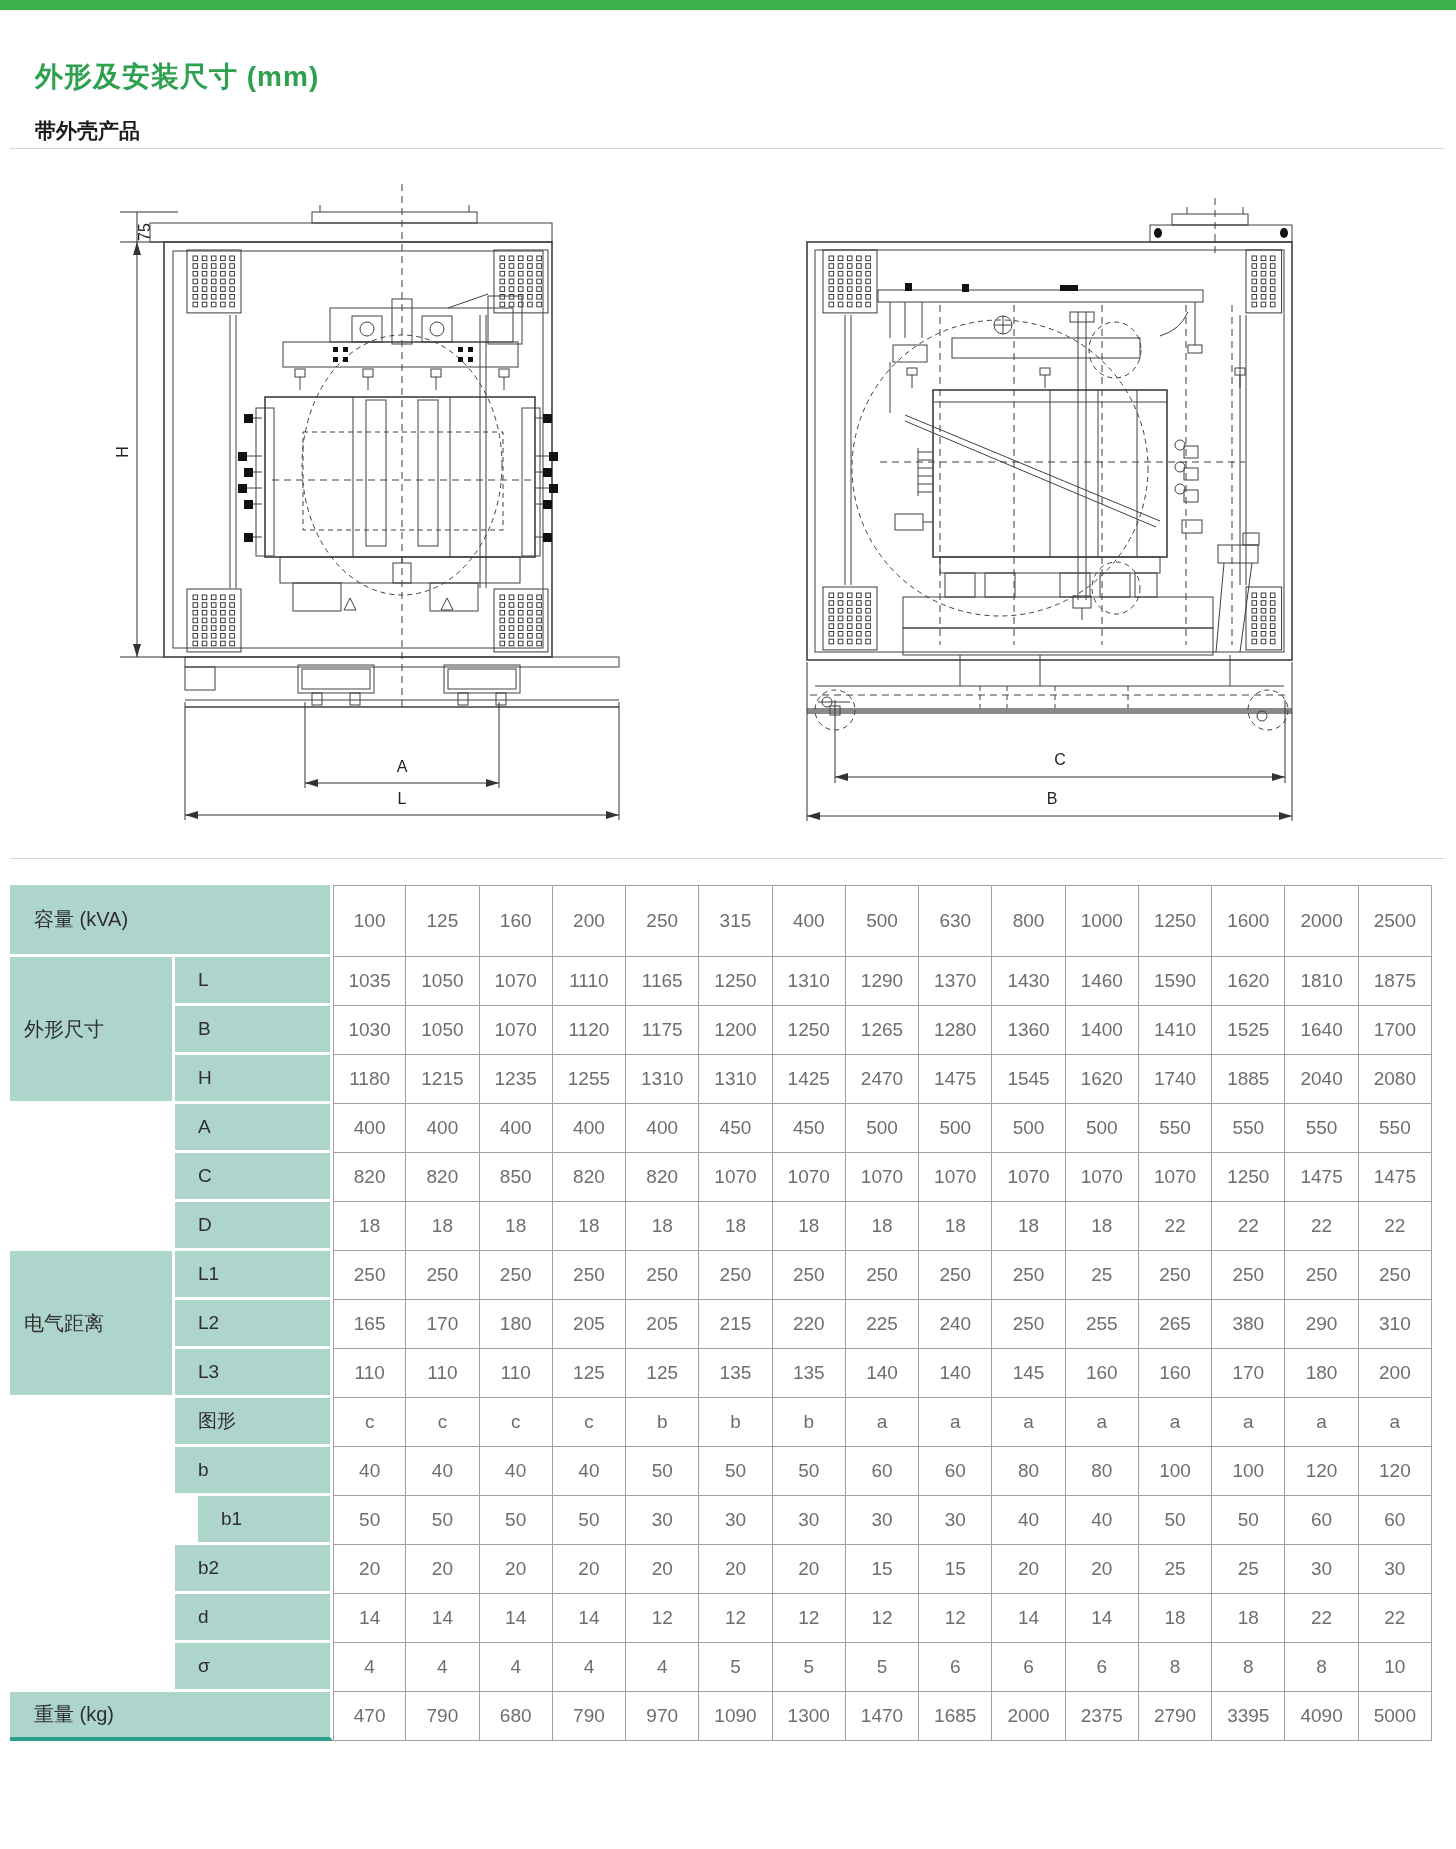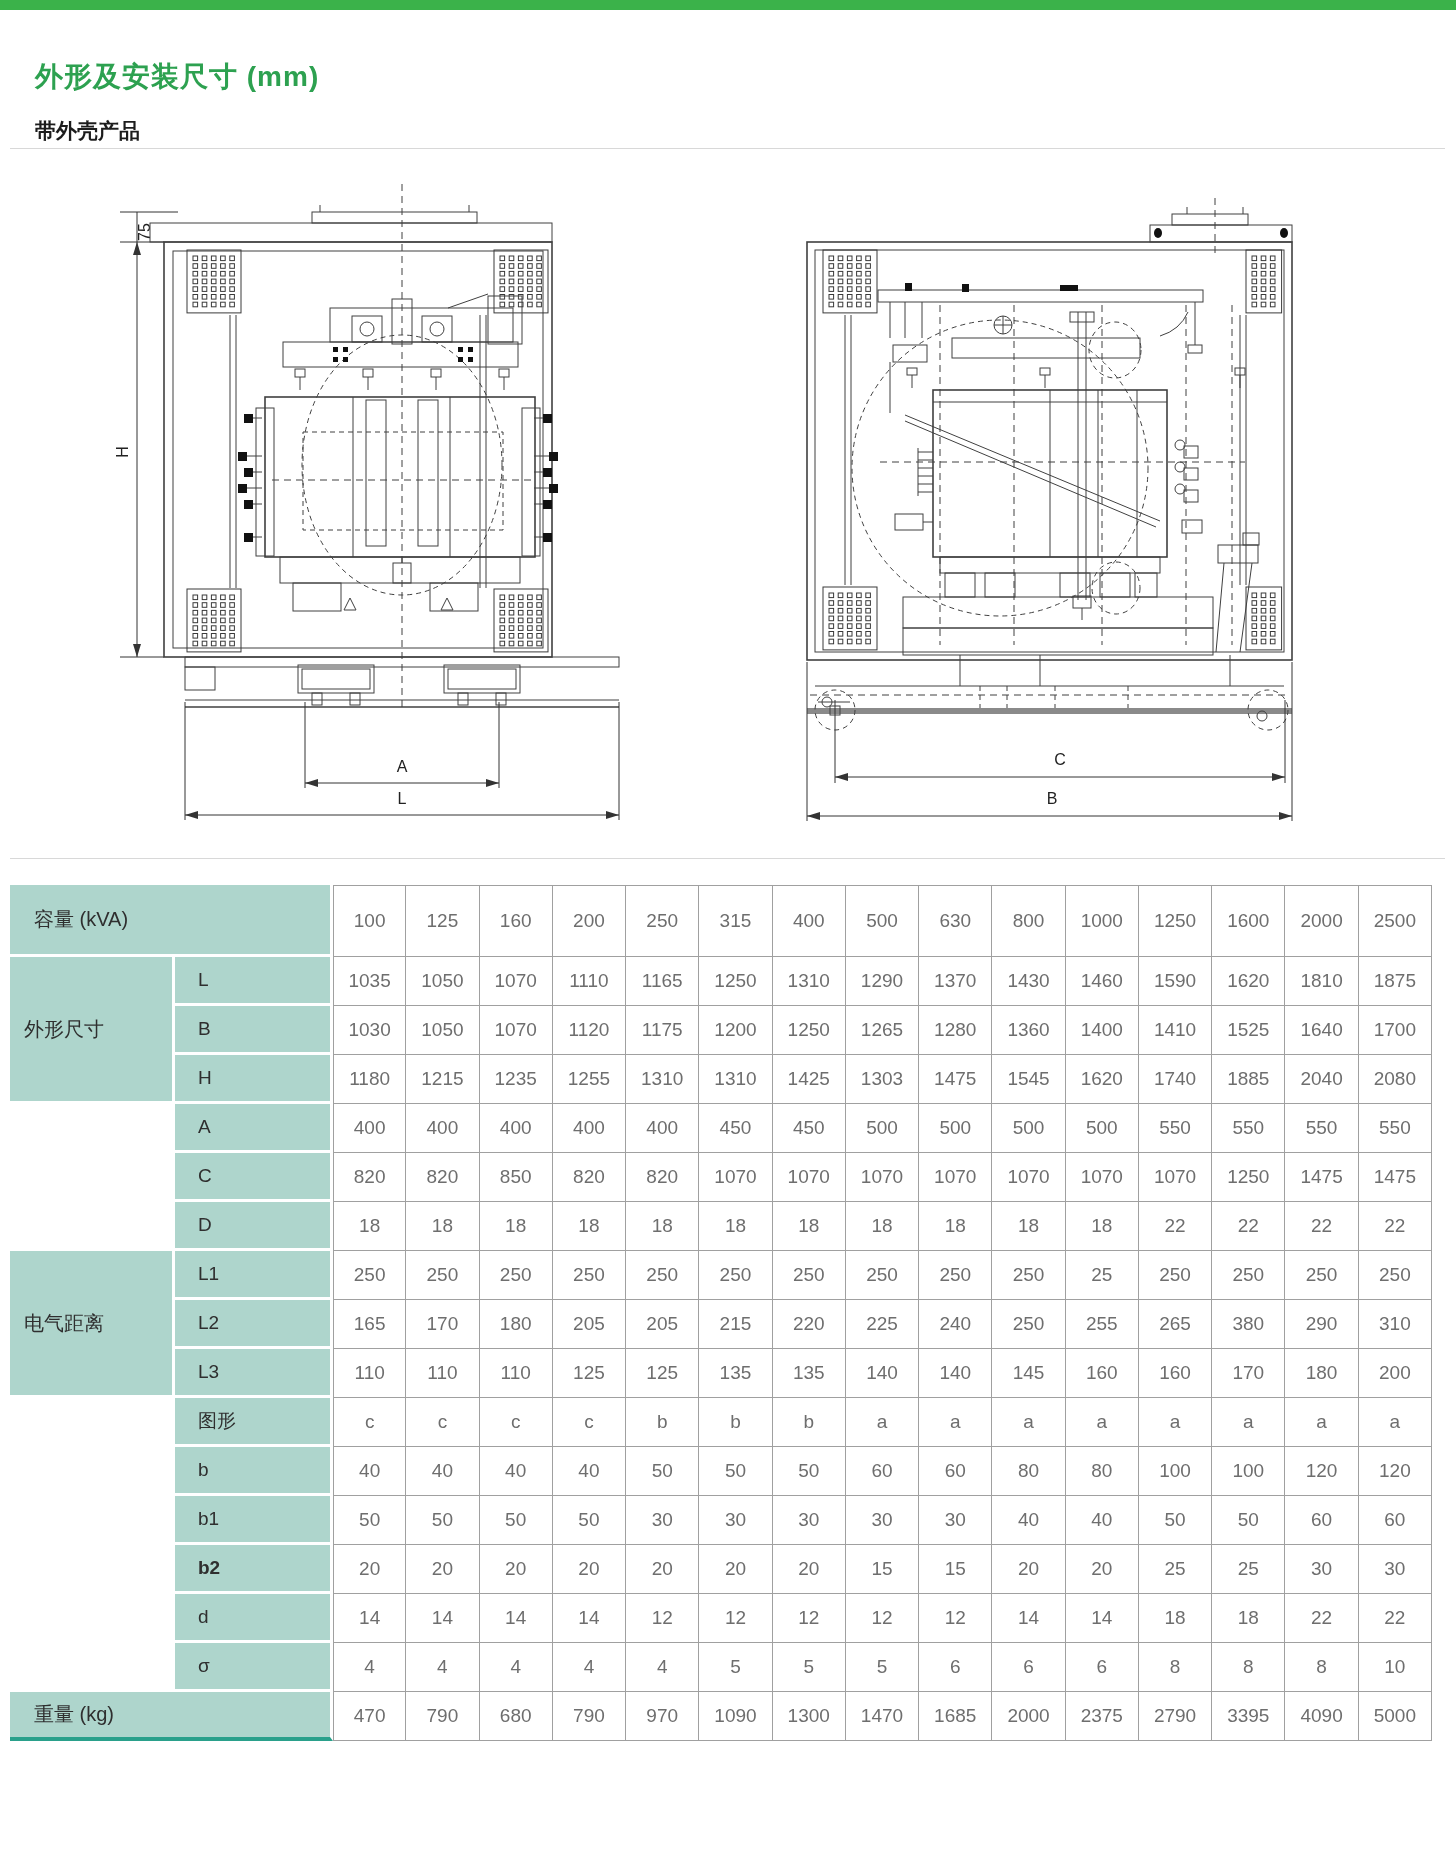--- a/index.html
+++ b/index.html
@@ -642,21 +642,21 @@
     <div class="data-cell" style="grid-area: 3 / 16;">1640</div>
     <div class="data-cell" style="grid-area: 3 / 17;">1700</div>
     <div class="teal-cell sub-cell" style="grid-area: 4 / 2;">H</div>
     <div class="data-cell first-col" style="grid-area: 4 / 3;">1180</div>
     <div class="data-cell" style="grid-area: 4 / 4;">1215</div>
     <div class="data-cell" style="grid-area: 4 / 5;">1235</div>
     <div class="data-cell" style="grid-area: 4 / 6;">1255</div>
     <div class="data-cell" style="grid-area: 4 / 7;">1310</div>
     <div class="data-cell" style="grid-area: 4 / 8;">1310</div>
     <div class="data-cell" style="grid-area: 4 / 9;">1425</div>
-    <div class="data-cell" style="grid-area: 4 / 10;">1303</div>
+    <div class="data-cell" style="grid-area: 4 / 10;">2470</div>
     <div class="data-cell" style="grid-area: 4 / 11;">1475</div>
     <div class="data-cell" style="grid-area: 4 / 12;">1545</div>
     <div class="data-cell" style="grid-area: 4 / 13;">1620</div>
     <div class="data-cell" style="grid-area: 4 / 14;">1740</div>
     <div class="data-cell" style="grid-area: 4 / 15;">1885</div>
     <div class="data-cell" style="grid-area: 4 / 16;">2040</div>
     <div class="data-cell" style="grid-area: 4 / 17;">2080</div>
     <div class="teal-cell sub-cell" style="grid-area: 5 / 2;">A</div>
     <div class="data-cell first-col" style="grid-area: 5 / 3;">400</div>
     <div class="data-cell" style="grid-area: 5 / 4;">400</div>
@@ -779,37 +779,37 @@
     <div class="data-cell" style="grid-area: 12 / 8;">50</div>
     <div class="data-cell" style="grid-area: 12 / 9;">50</div>
     <div class="data-cell" style="grid-area: 12 / 10;">60</div>
     <div class="data-cell" style="grid-area: 12 / 11;">60</div>
     <div class="data-cell" style="grid-area: 12 / 12;">80</div>
     <div class="data-cell" style="grid-area: 12 / 13;">80</div>
     <div class="data-cell" style="grid-area: 12 / 14;">100</div>
     <div class="data-cell" style="grid-area: 12 / 15;">100</div>
     <div class="data-cell" style="grid-area: 12 / 16;">120</div>
     <div class="data-cell" style="grid-area: 12 / 17;">120</div>
-    <div class="teal-cell sub-cell" style="grid-area: 13 / 2;">b1</div>
+    <div class="teal-cell sub-cell" style="grid-area: 13 / 2; margin-left: 23px;">b1</div>
     <div class="data-cell first-col" style="grid-area: 13 / 3;">50</div>
     <div class="data-cell" style="grid-area: 13 / 4;">50</div>
     <div class="data-cell" style="grid-area: 13 / 5;">50</div>
     <div class="data-cell" style="grid-area: 13 / 6;">50</div>
     <div class="data-cell" style="grid-area: 13 / 7;">30</div>
     <div class="data-cell" style="grid-area: 13 / 8;">30</div>
     <div class="data-cell" style="grid-area: 13 / 9;">30</div>
     <div class="data-cell" style="grid-area: 13 / 10;">30</div>
     <div class="data-cell" style="grid-area: 13 / 11;">30</div>
     <div class="data-cell" style="grid-area: 13 / 12;">40</div>
     <div class="data-cell" style="grid-area: 13 / 13;">40</div>
     <div class="data-cell" style="grid-area: 13 / 14;">50</div>
     <div class="data-cell" style="grid-area: 13 / 15;">50</div>
     <div class="data-cell" style="grid-area: 13 / 16;">60</div>
     <div class="data-cell" style="grid-area: 13 / 17;">60</div>
-    <div class="teal-cell sub-cell" style="grid-area: 14 / 2; font-weight: bold;">b2</div>
+    <div class="teal-cell sub-cell" style="grid-area: 14 / 2;">b2</div>
     <div class="data-cell first-col" style="grid-area: 14 / 3;">20</div>
     <div class="data-cell" style="grid-area: 14 / 4;">20</div>
     <div class="data-cell" style="grid-area: 14 / 5;">20</div>
     <div class="data-cell" style="grid-area: 14 / 6;">20</div>
     <div class="data-cell" style="grid-area: 14 / 7;">20</div>
     <div class="data-cell" style="grid-area: 14 / 8;">20</div>
     <div class="data-cell" style="grid-area: 14 / 9;">20</div>
     <div class="data-cell" style="grid-area: 14 / 10;">15</div>
     <div class="data-cell" style="grid-area: 14 / 11;">15</div>
     <div class="data-cell" style="grid-area: 14 / 12;">20</div>

